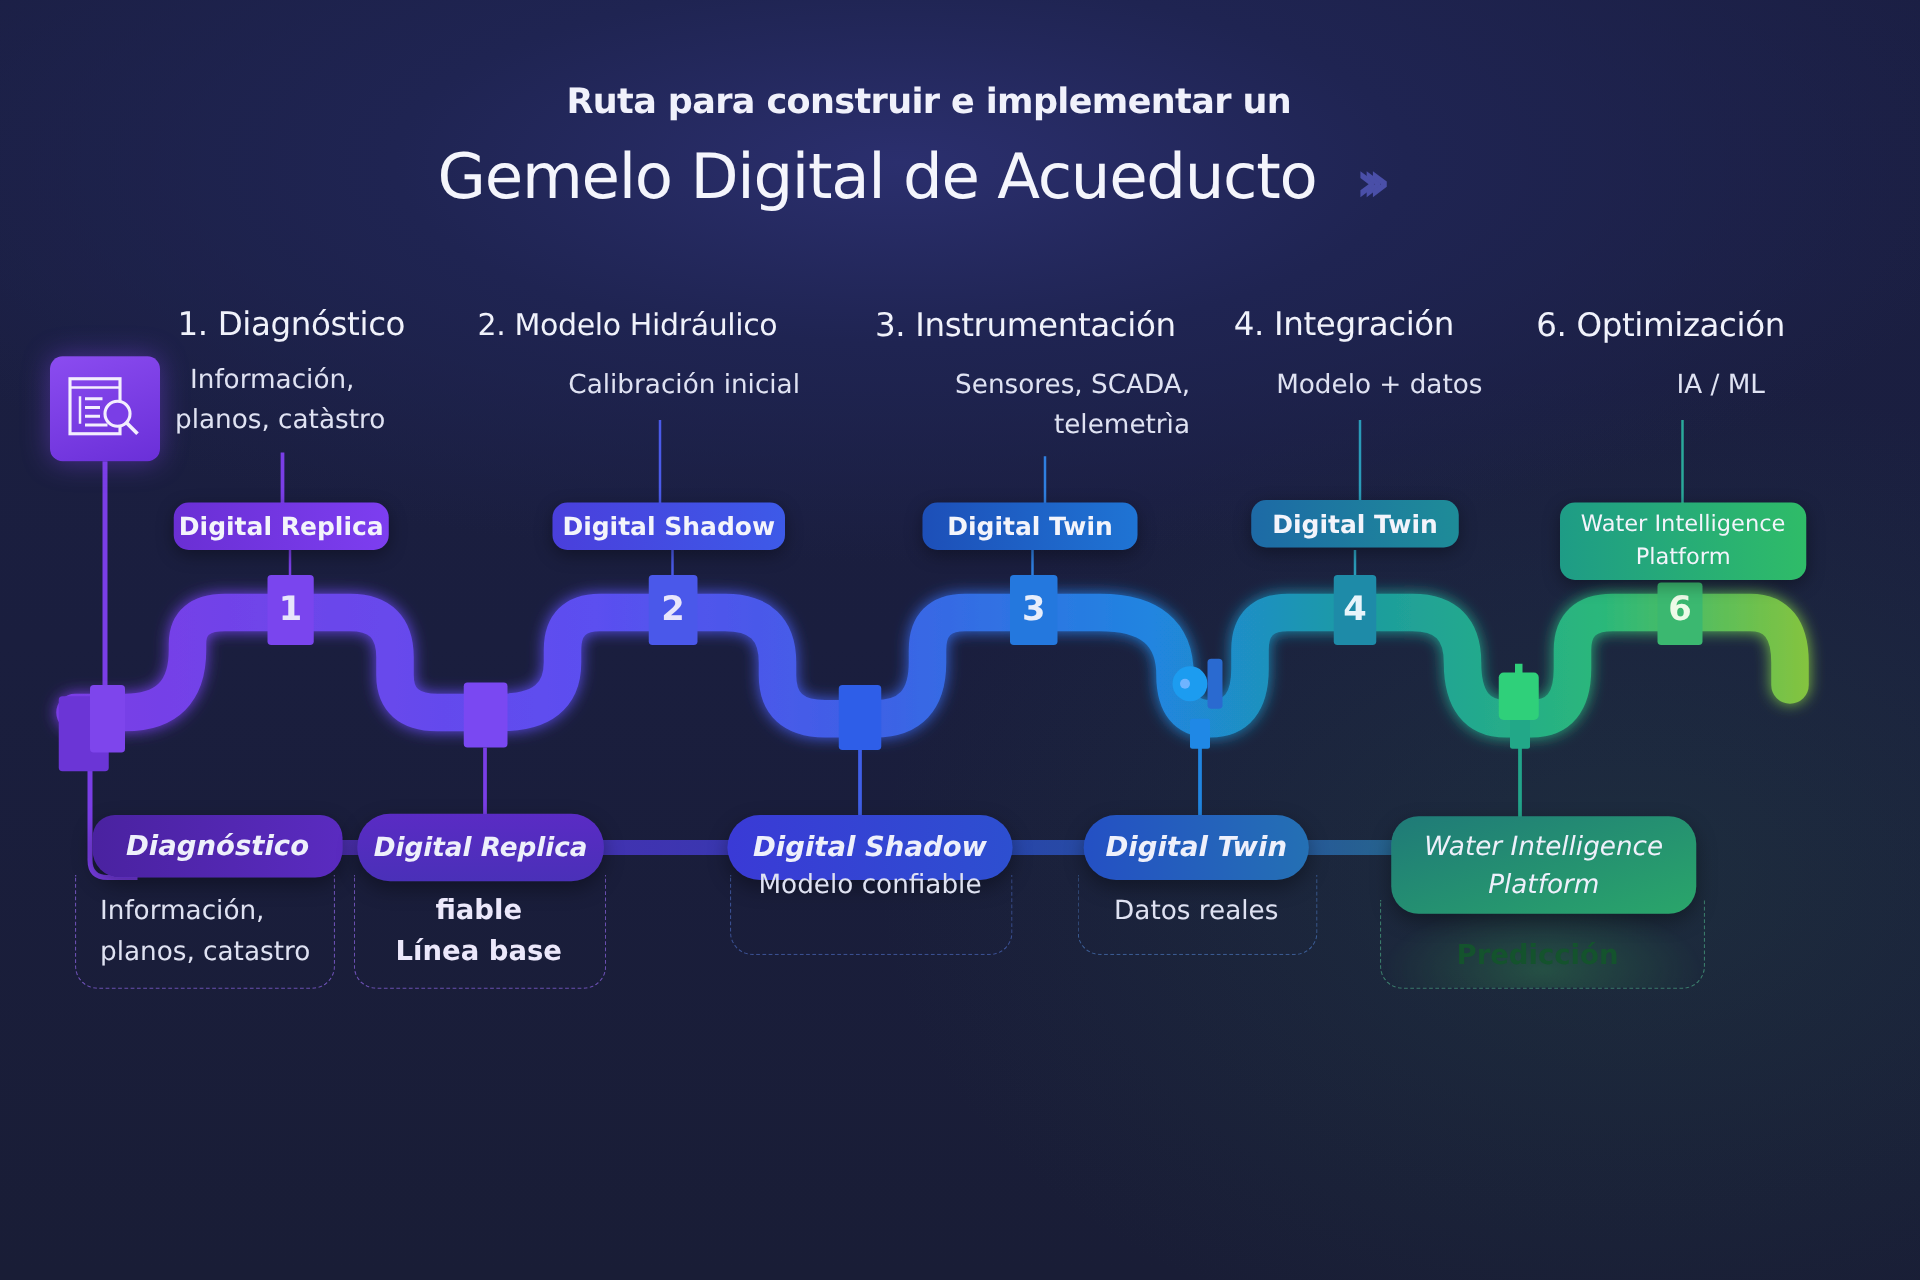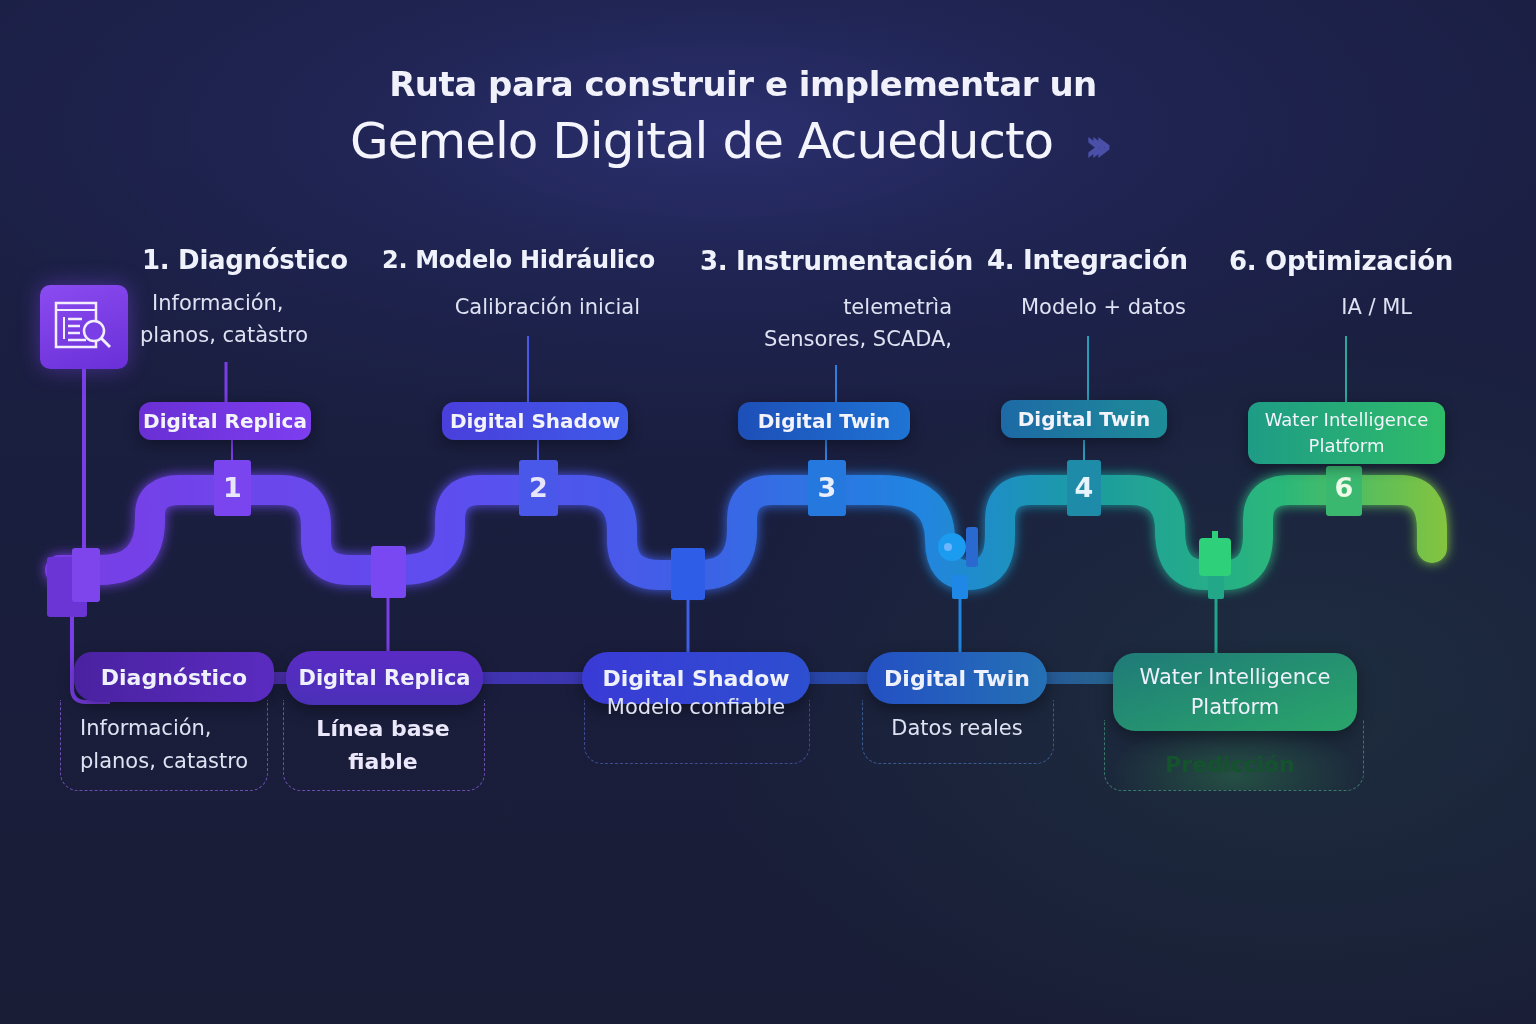--- a/index.html
+++ b/index.html
@@ -5,44 +5,45 @@
   html, body { margin: 0; padding: 0; }
   body {
     width: 1536px; height: 1024px; overflow: hidden; position: relative;
     background: radial-gradient(ellipse 900px 320px at 720px 130px, #2b2f6e 0%, #1f2452 45%, rgba(0,0,0,0) 100%),
                 radial-gradient(ellipse 600px 400px at 1300px 700px, rgba(40,90,70,0.25) 0%, rgba(0,0,0,0) 100%),
                 linear-gradient(180deg, #1b1f44 0%, #1a1e3e 50%, #191d36 100%);
     font-family: "DejaVu Sans", sans-serif;
     color: #eef0fa;
   }
   .abs { position: absolute; }
-  .title1 { left: 0; width: 1486px; top: 64px; text-align: center; font-size: 34px; font-weight: bold; letter-spacing: -0.5px; color: #f0f1fb; }
+  .title1 { left: 0; width: 1486px; top: 64px; text-align: center; font-size: 28px; font-weight: bold; letter-spacing: -0.5px; color: #f0f1fb; }
   .title2 { left: 350px; top: 112px; font-size: 50px; font-weight: normal; letter-spacing: -1px; color: #f4f5fc; }
   .title-chev { left: 1084px; top: 118px; font-size: 46px; font-weight: bold; color: #4a4fa8; letter-spacing: -14px; }
 
-  .step-title { font-size: 26px; font-weight: bold; color: #f0f2fb; white-space: nowrap; letter-spacing: -0.3px; }
+  .step-title { font-size: 26px; font-weight: normal; color: #f0f2fb; white-space: nowrap; letter-spacing: -0.3px; }
   .step-sub { font-size: 21px; color: #dfe2f2; text-align: right; line-height: 32px; white-space: nowrap; }
   .pill {
     border-radius: 12px; color: #f3f4fb; font-weight: bold; font-size: 20px;
     display: flex; align-items: center; justify-content: center; text-align: center;
     box-shadow: 0 4px 14px rgba(0,0,0,0.35);
   }
   .pill.two { font-size: 18px; line-height: 26px; font-weight: normal; }
 
   .icon-box {
     left: 40px; top: 285px; width: 88px; height: 84px; border-radius: 10px;
     background: linear-gradient(160deg, #8b4cf0 0%, #6a2fd8 100%);
     box-shadow: 0 0 22px rgba(130,70,240,0.45);
     display: flex; align-items: center; justify-content: center;
   }
 
   .bottom-pill {
     border-radius: 22px; font-weight: bold; font-size: 22px; color: #eef0fb;
     display: flex; align-items: center; justify-content: center; text-align: center;
     box-shadow: 0 6px 16px rgba(0,0,0,0.35);
+    font-style: italic;
   }
   .dash-box { border: 1.5px dashed; border-top: none; border-radius: 0 0 18px 18px; }
   .bottom-text { font-size: 21px; color: #dfe2f2; text-align: center; line-height: 33px; white-space: nowrap; }
   .bottom-text.bold { font-weight: bold; font-size: 22px; color: #ece8fb; }
 </style>
 </head>
 <body>
 
 <div class="abs title1">Ruta para construir e implementar un</div>
 <div class="abs title2">Gemelo Digital de Acueducto</div>
@@ -142,22 +143,22 @@
   <div>planos, catàstro</div>
 </div>
 
 <div class="abs step-title" style="left:382px;top:246px;font-size:24px">2. Modelo Hidráulico</div>
 <div class="abs step-sub" style="left:420px;top:291px;width:220px">
   <div>Calibración inicial</div>
 </div>
 
 <div class="abs step-title" style="left:700px;top:246px">3. Instrumentación</div>
 <div class="abs step-sub" style="left:720px;top:291px;width:232px">
+  <div>Sensores, SCADA,</div>
   <div>telemetrìa</div>
-  <div>Sensores, SCADA,</div>
 </div>
 
 <div class="abs step-title" style="left:987px;top:245px">4. Integración</div>
 <div class="abs step-sub" style="left:990px;top:291px;width:196px">
   <div>Modelo + datos</div>
 </div>
 
 <div class="abs step-title" style="left:1229px;top:246px">6. Optimización</div>
 <div class="abs step-sub" style="left:1280px;top:291px;width:132px">
   <div>IA / ML</div>
@@ -189,22 +190,22 @@
     <div>Water Intelligence</div>
     <div>Platform</div>
   </div>
 </div>
 
 <div class="abs bottom-text" style="left:80px;top:712px;text-align:left">
   <div>Información,</div>
   <div>planos, catastro</div>
 </div>
 <div class="abs bottom-text bold" style="left:283px;top:712px;width:200px">
+  <div>fiable</div>
   <div>Línea base</div>
-  <div>fiable</div>
 </div>
 <div class="abs bottom-text" style="left:584px;top:691px;width:224px">
   <div>Modelo confiable</div>
 </div>
 <div class="abs bottom-text" style="left:862px;top:712px;width:190px">
   <div>Datos reales</div>
 </div>
 <div class="abs bottom-text bold" style="left:1104px;top:748px;width:252px;color:#14532d">
   <div>Predicción</div>
 </div>

